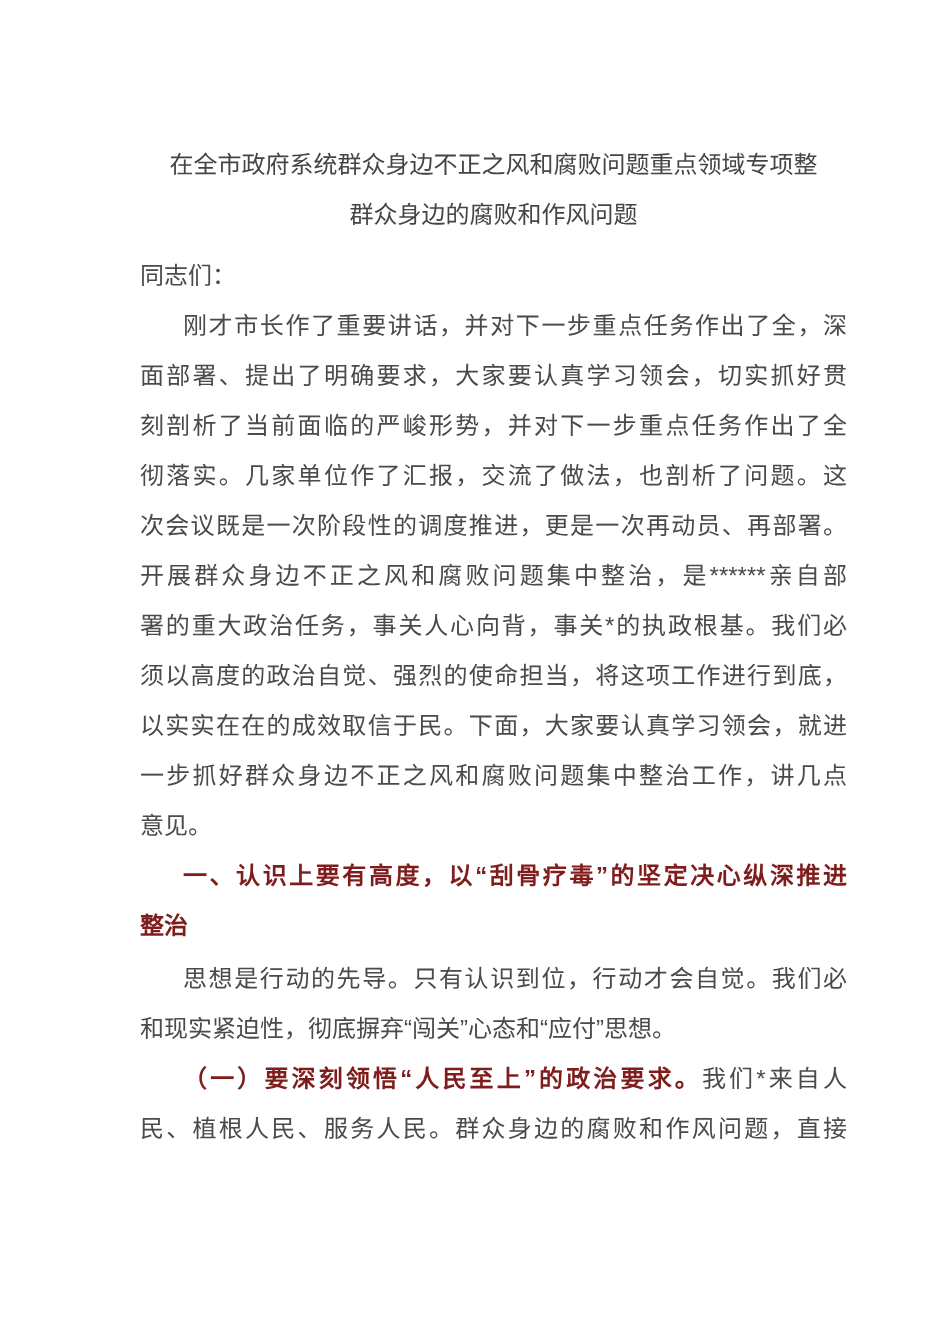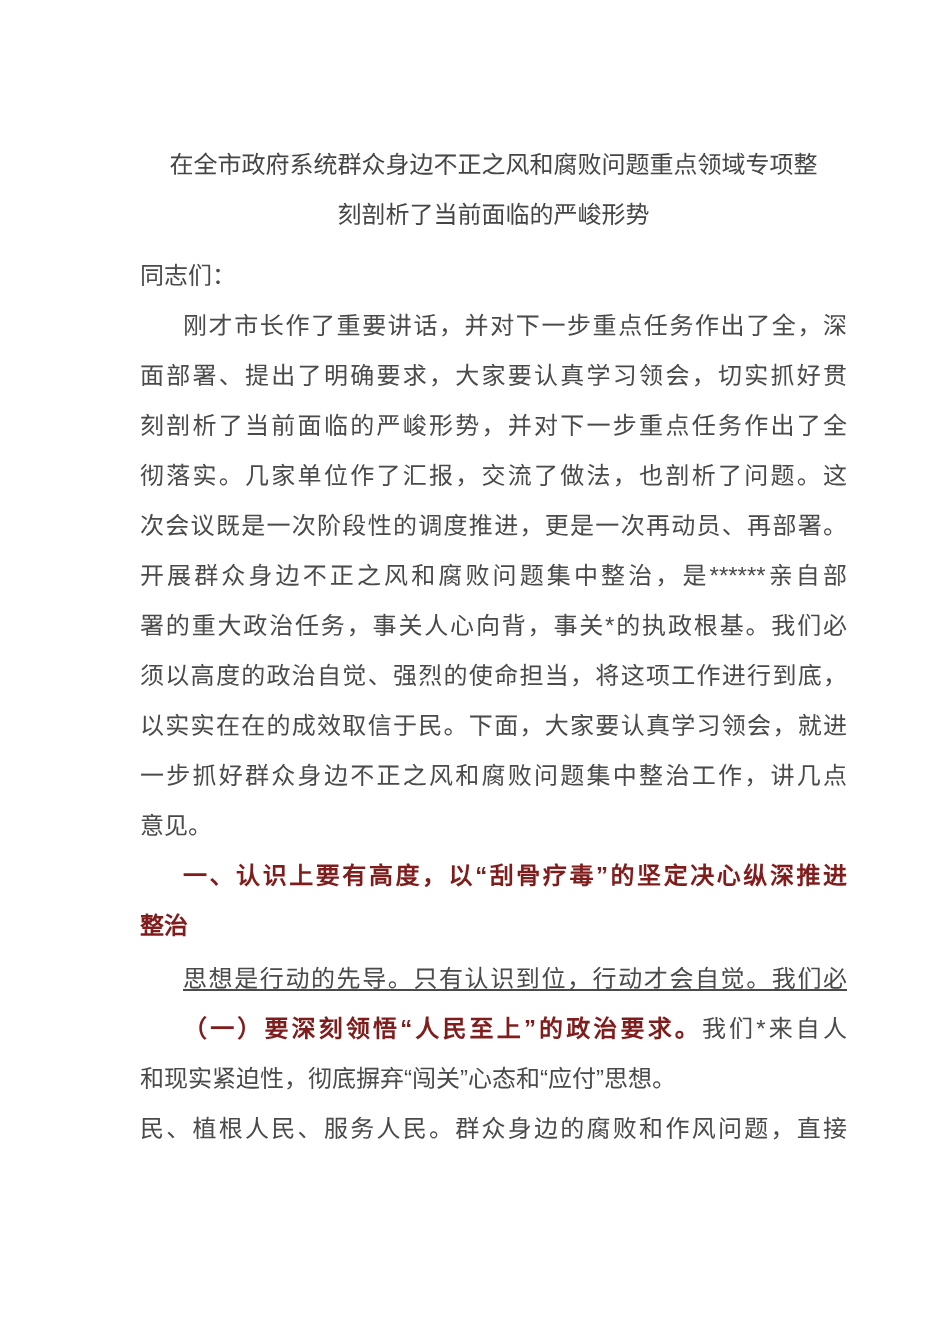--- a/index.html
+++ b/index.html
@@ -31,51 +31,51 @@
   .title-line {
     margin: 0;
     font-size: 24px;
     line-height: 50px;
     font-weight: 400;
     text-align: center;
     text-align-last: center;
     color: #454545;
   }
   .salutation { margin-top: 11px; }
-  .para-gap { margin-top: 3px; text-decoration: underline; }
+  .para-gap { margin-top: 3px; }
   .indent { text-indent: 43px; }
   .bold { font-weight: 700; color: #7f1d1d; }
   .doc-title { margin: 0; padding: 0; font-weight: 400; }
 </style>
 </head>
 <body>
 
 <div class="page">
 
   <div class="doc-title">
     <div class="title-line">在全市政府系统群众身边不正之风和腐败问题重点领域专项整</div>
-    <div class="title-line">刻剖析了当前面临的严峻形势</div>
+    <div class="title-line">群众身边的腐败和作风问题</div>
   </div>
 
   <p class="line natural salutation">同志们：</p>
 
   <p class="line indent">刚才市长作了重要讲话，并对下一步重点任务作出了全，深</p>
   <p class="line">面部署、提出了明确要求，大家要认真学习领会，切实抓好贯</p>
   <p class="line">刻剖析了当前面临的严峻形势，并对下一步重点任务作出了全</p>
   <p class="line">彻落实。几家单位作了汇报，交流了做法，也剖析了问题。这</p>
   <p class="line">次会议既是一次阶段性的调度推进，更是一次再动员、再部署。</p>
   <p class="line">开展群众身边不正之风和腐败问题集中整治，是******亲自部</p>
   <p class="line">署的重大政治任务，事关人心向背，事关*的执政根基。我们必</p>
   <p class="line">须以高度的政治自觉、强烈的使命担当，将这项工作进行到底，</p>
   <p class="line">以实实在在的成效取信于民。下面，大家要认真学习领会，就进</p>
   <p class="line">一步抓好群众身边不正之风和腐败问题集中整治工作，讲几点</p>
   <p class="line natural">意见。</p>
 
   <p class="line indent bold">一、认识上要有高度，以“刮骨疗毒”的坚定决心纵深推进</p>
   <p class="line natural bold">整治</p>
 
   <p class="line indent para-gap">思想是行动的先导。只有认识到位，行动才会自觉。我们必</p>
+  <p class="line natural">和现实紧迫性，彻底摒弃“闯关”心态和“应付”思想。</p>
+
   <p class="line indent"><span class="bold">（一）要深刻领悟“人民至上”的政治要求。</span><span>我们*来自人</span></p>
-
-  <p class="line natural">和现实紧迫性，彻底摒弃“闯关”心态和“应付”思想。</p>
   <p class="line">民、植根人民、服务人民。群众身边的腐败和作风问题，直接</p>
 
 </div>
 
 </body></html>

